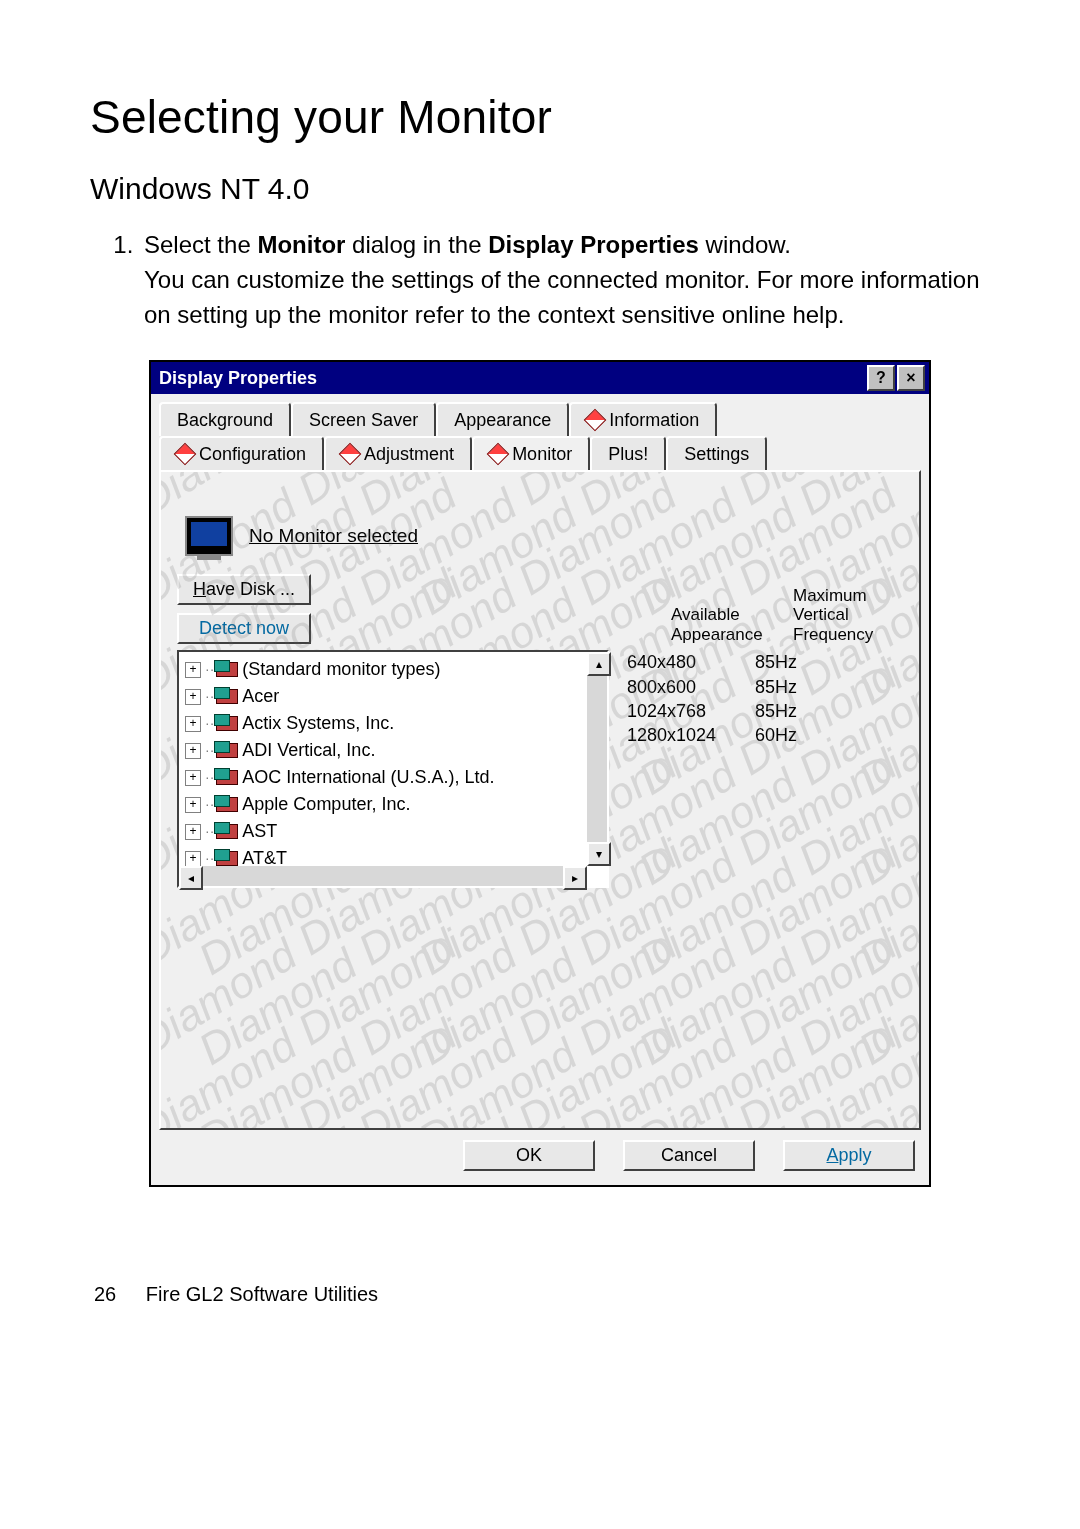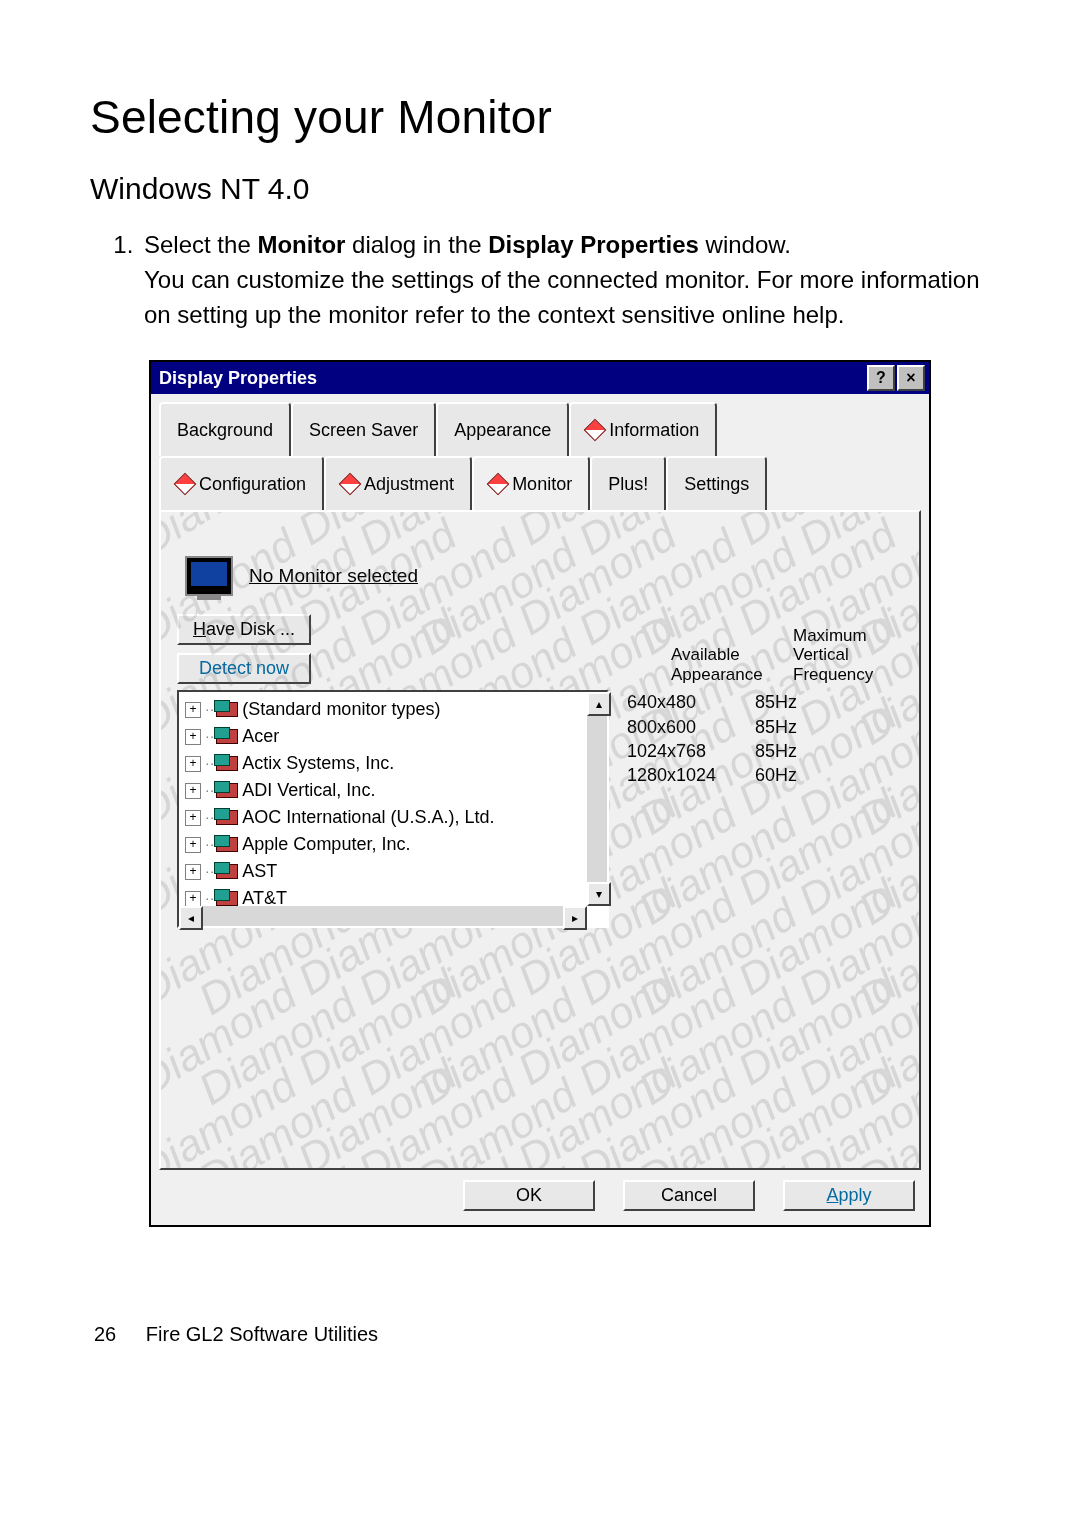--- a/index.html
+++ b/index.html
@@ -85,21 +85,21 @@
   }
   .tabrow {
     display: flex;
     font-size: 18px;
   }
   .tab {
     border: 2px solid;
     border-color: #fff #404040 transparent #fff;
     border-bottom: none;
     background: #e8e8e8;
-    padding: 12px 16px;
+    padding: 2px 16px;
     margin-right: 0;
     border-radius: 4px 4px 0 0;
     display: flex;
     align-items: center;
     gap: 6px;
     height: 28px;
   }
   .tab.active {
     background: #f0f0f0;
     position: relative;

